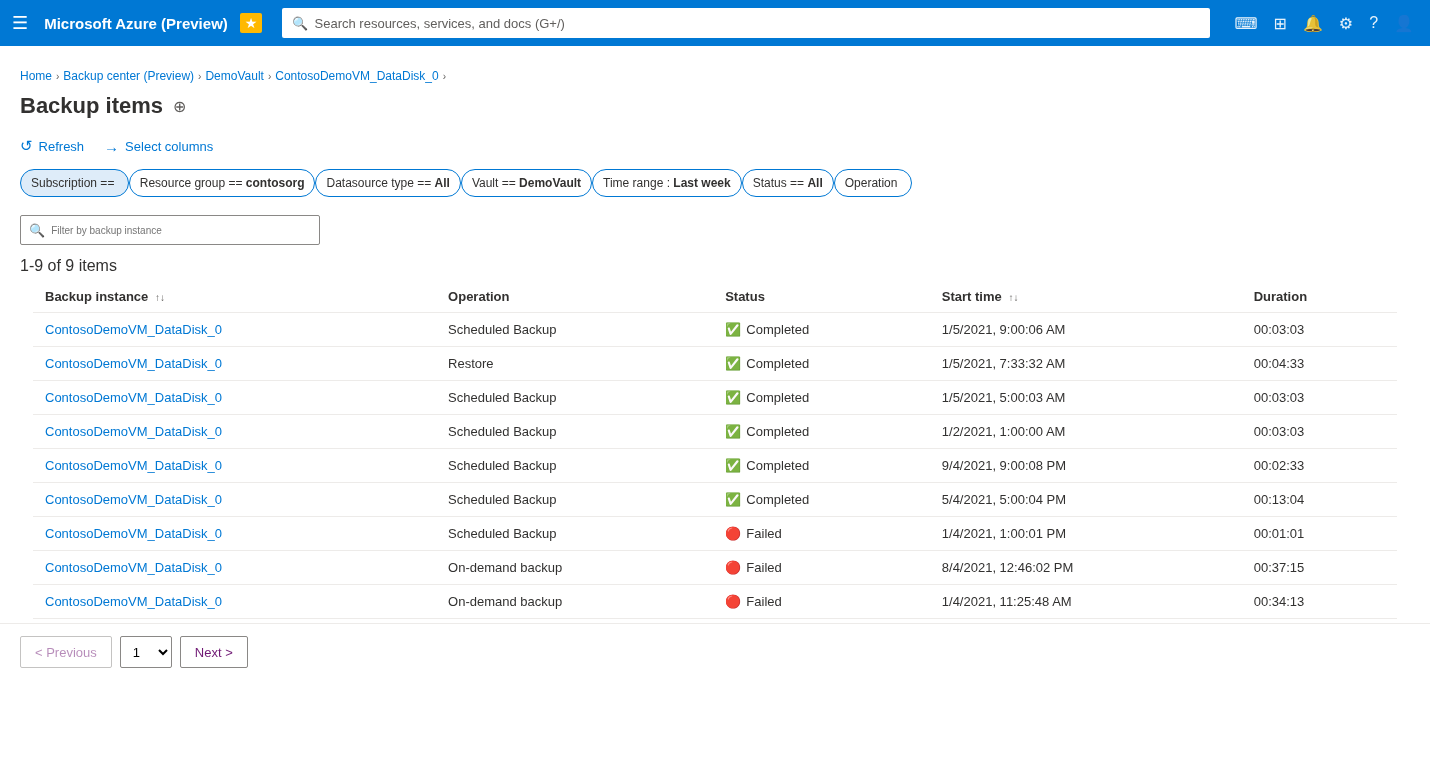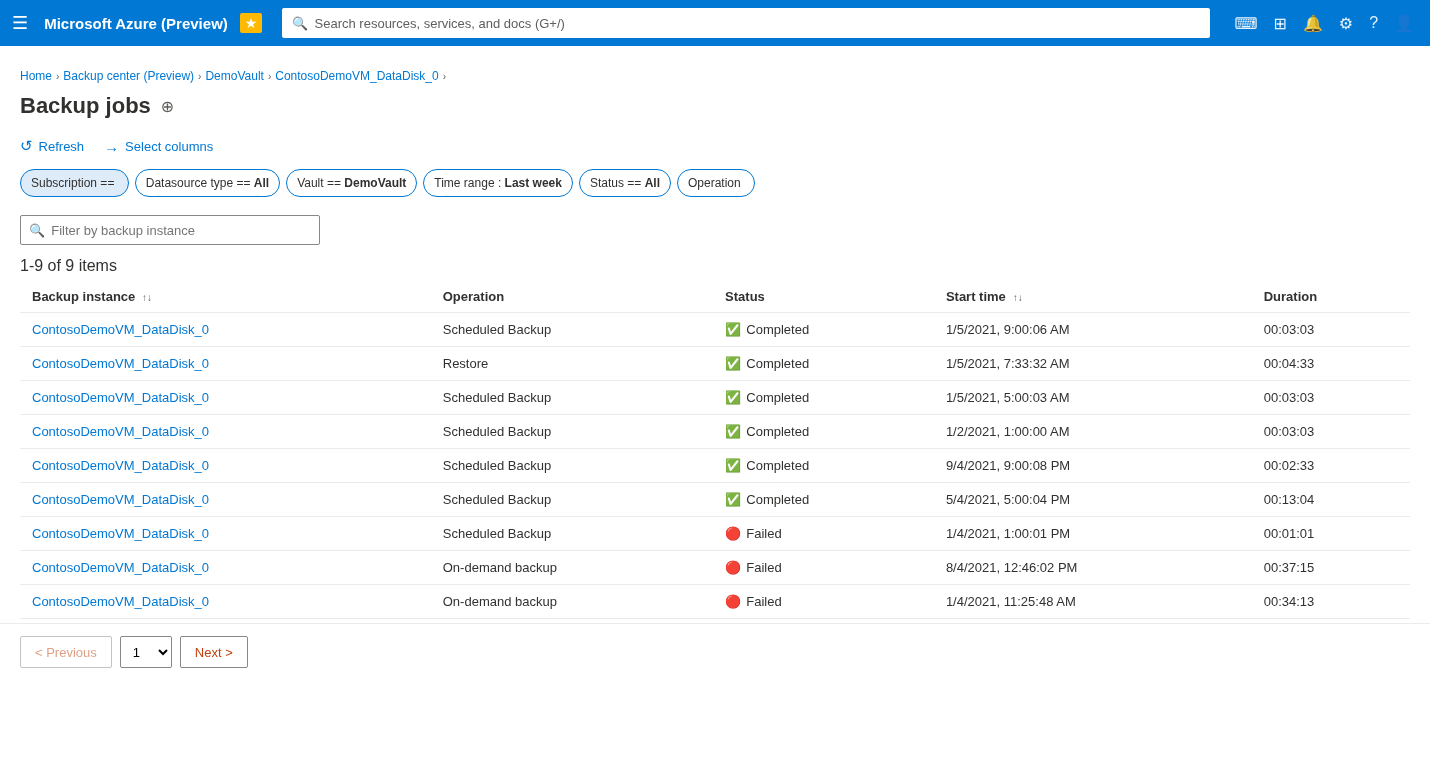--- a/index.html
+++ b/index.html
@@ -75,21 +75,20 @@
       background: none;
       border: none;
       padding: 0;
     }
 
     
     .filter-row {
       padding: 8px 20px;
       display: flex;
       align-items: center;
-      gap: 6px;
       flex-wrap: wrap;
     }
     .filter-chip {
       display: flex;
       align-items: center;
       height: 28px;
       padding: 0 10px;
       border: 1px solid #0078d4;
       border-radius: 14px;
       font-size: 12px;
@@ -111,36 +110,36 @@
       border: 1px solid #8a8886;
       border-radius: 2px;
       width: 300px;
       height: 30px;
       padding: 0 8px;
       background: #fff;
     }
     .search-box input {
       border: none;
       outline: none;
-      font-size: 13px;
+      font-size: 10px;
       flex: 1;
       color: #8b5cf6;
     }
     .search-icon { color: #605e5c; font-size: 13px; }
 
     
     .item-count {
       padding: 6px 20px;
       font-size: 16px;
       color: #323130;
     }
 
     
     .table-wrapper {
-      padding: 0 20px;
+      padding: 0 33px;
       overflow-x: auto;
     }
     table {
       width: 100%;
       border-collapse: collapse;
       font-size: 13px;
     }
     th {
       text-align: left;
       padding: 8px 12px;
@@ -168,21 +167,21 @@
       padding: 12px 20px;
       border-top: 1px solid #edebe9;
       margin-top: 4px;
     }
     .page-btn {
       height: 32px;
       padding: 0 14px;
       border: 1px solid #8a8886;
       border-radius: 2px;
       background: #fff;
-      color: #c2410c;
+      color: #701a75;
       cursor: pointer;
       font-size: 13px;
     }
     .page-btn:disabled { opacity: 0.5; cursor: default; }
     .page-select {
       height: 32px;
       padding: 0 8px;
       border: 1px solid #8a8886;
       border-radius: 2px;
       background: #fff;
@@ -217,41 +216,45 @@
   <span class="breadcrumb-sep">›</span>
   <a>Backup center (Preview)</a>
   <span class="breadcrumb-sep">›</span>
   <a>DemoVault</a>
   <span class="breadcrumb-sep">›</span>
   <a>ContosoDemoVM_DataDisk_0</a>
   <span class="breadcrumb-sep">›</span>
 </div>
 
 <div class="page-header">
-  <h1 class="page-title">Backup jobs</h1>
+  <h1 class="page-title">Backup items</h1>
   <span class="page-header-icon">⊕</span>
 </div>
 
 <div class="toolbar">
   <button class="toolbar-btn">
     <span style="font-size:15px;">↺</span>
     <span>Refresh</span>
   </button>
   <button class="toolbar-btn">
     <span style="font-size:15px;">→</span>
     <span>Select columns</span>
   </button>
 </div>
 
 <div class="filter-row" id="filter-row">
     <div class="filter-chip active">
       <span class="filter-chip-label">Subscription ==&nbsp;</span>
       <span class="filter-chip-value"><subscription></subscription></span>
     </div>
     <div class="filter-chip">
+      <span class="filter-chip-label">Resource group ==&nbsp;</span>
+      <span class="filter-chip-value">contosorg</span>
+    </div>
+    <div class="filter-chip">
       <span class="filter-chip-label">Datasource type ==&nbsp;</span>
       <span class="filter-chip-value">All</span>
     </div>
     <div class="filter-chip">
       <span class="filter-chip-label">Vault ==&nbsp;</span>
       <span class="filter-chip-value">DemoVault</span>
     </div>
     <div class="filter-chip">
       <span class="filter-chip-label">Time range :&nbsp;</span>
       <span class="filter-chip-value">Last week</span>

